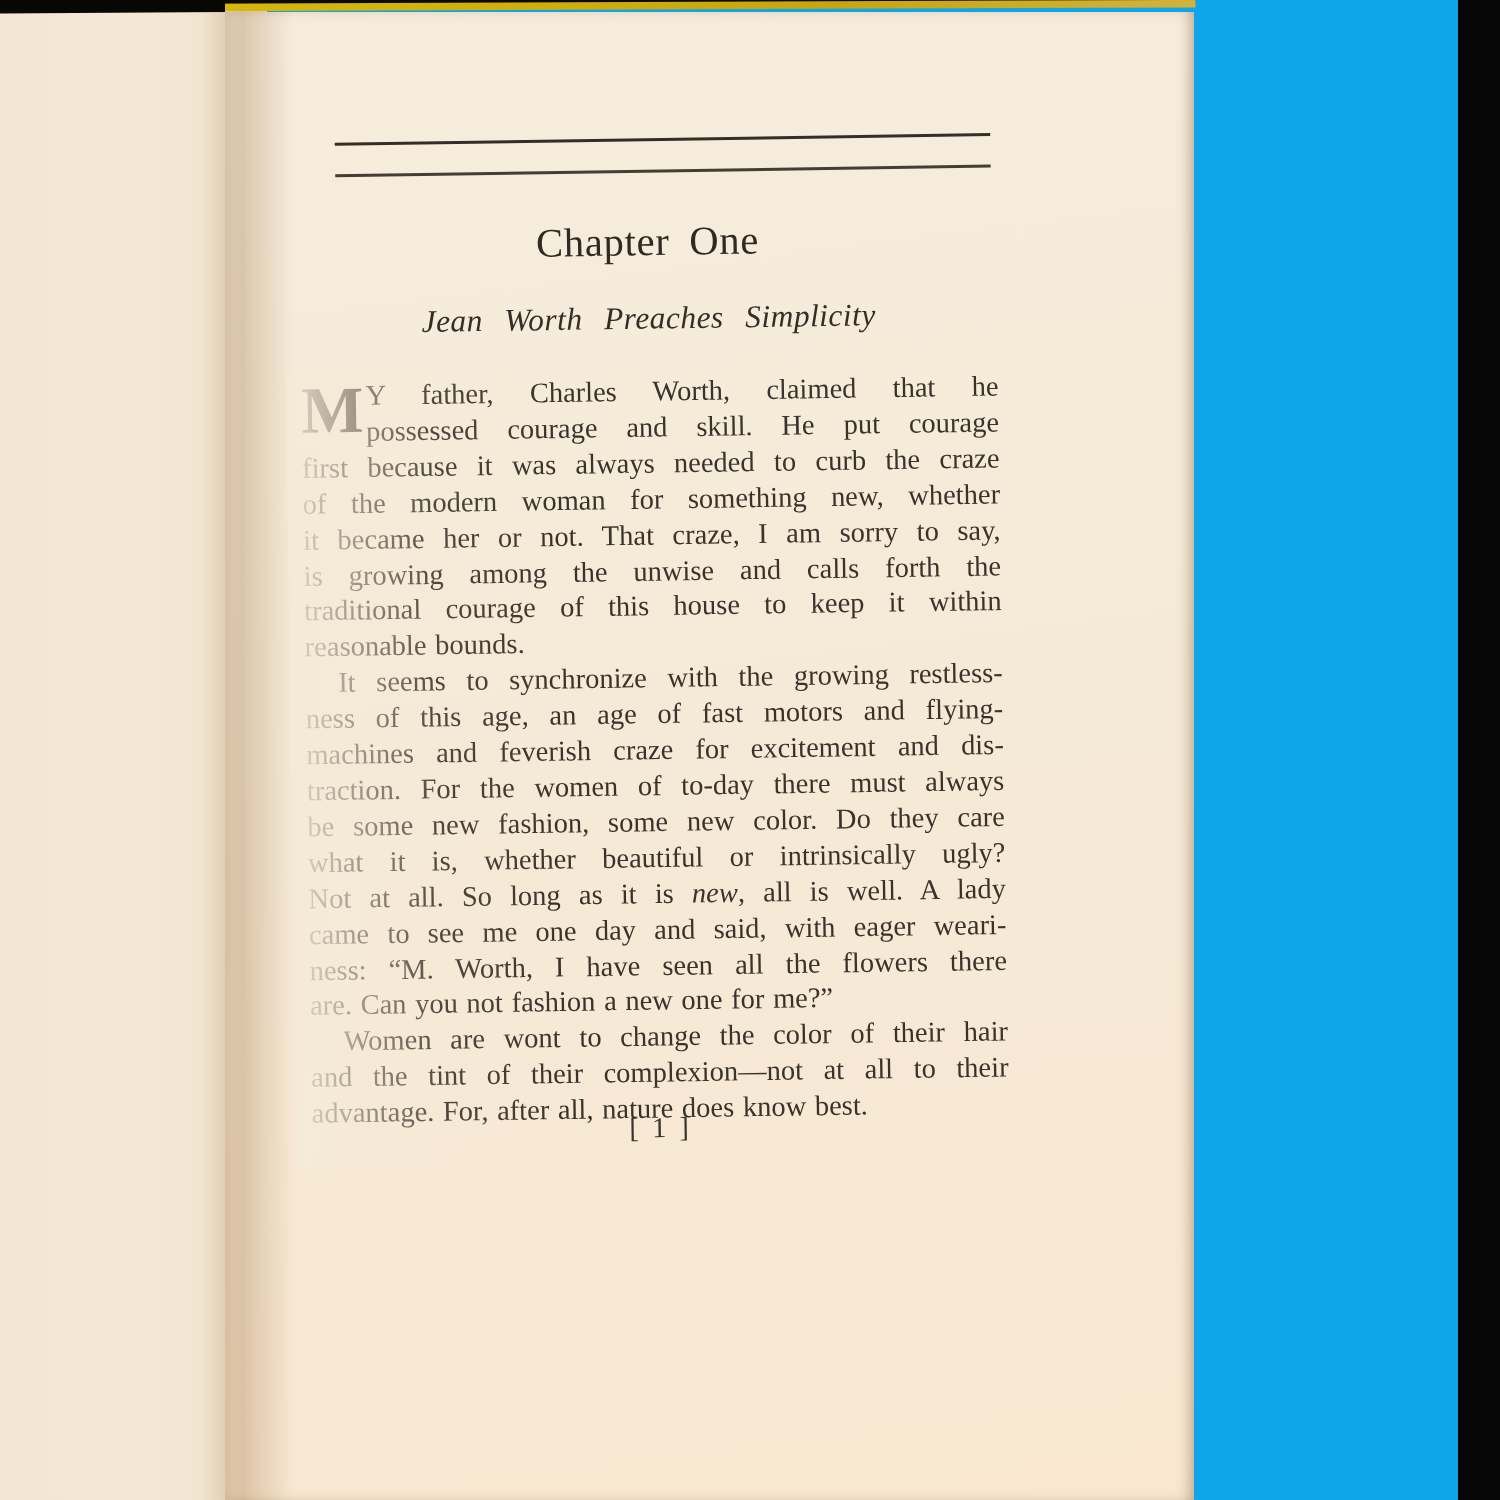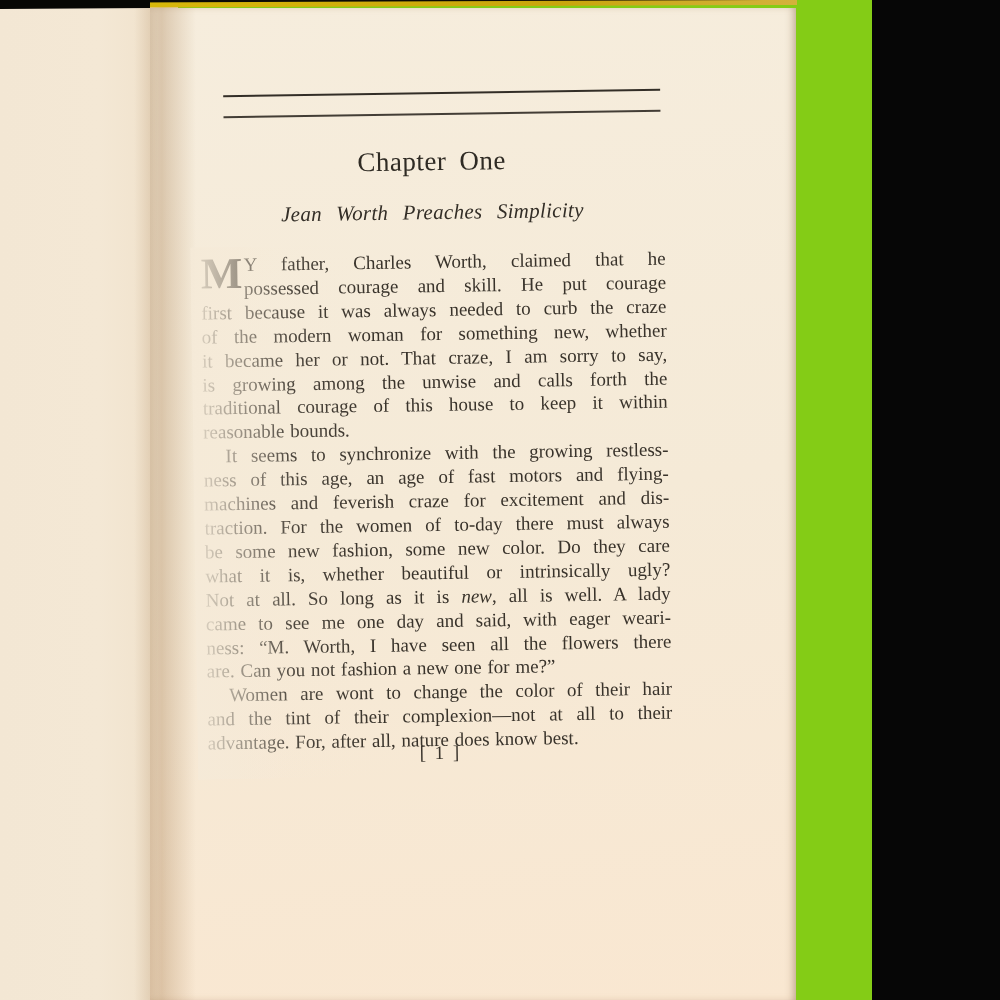--- a/index.html
+++ b/index.html
@@ -1,18 +1,18 @@
 <!DOCTYPE html>
 <html><head>
 <meta charset="utf-8">
 <style>
   html,body{margin:0;padding:0;background:#060606;}
   .scene{
-    position:relative;width:872px;height:1000px;overflow:hidden;
-    background:#84cc16;
+    position:relative;width:972px;height:1000px;overflow:hidden;
+    background:#0ea5e9;
     font-family:"Liberation Serif","DejaVu Serif",serif;
   }
   
   .left-page{
     position:absolute;left:0;top:6px;width:178px;height:994px;
     background:linear-gradient(90deg,#f3e7d4 0%,#f4e8d5 55%,#efe0c9 100%);
   }
   .main-page{
     position:absolute;left:150px;top:8px;width:646px;height:992px;
     background:linear-gradient(173deg,#f6eddd 0%,#f5ead7 50%,#f9e7d1 100%);

